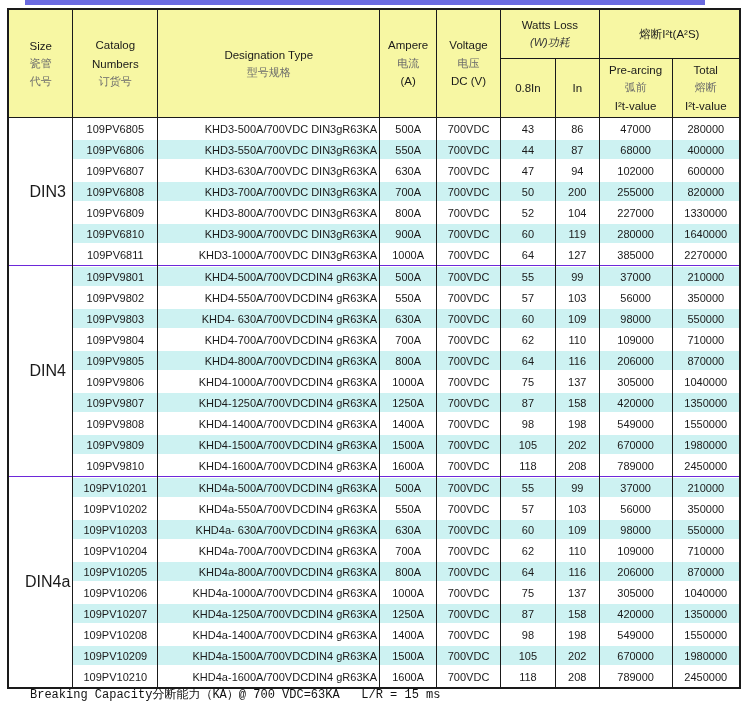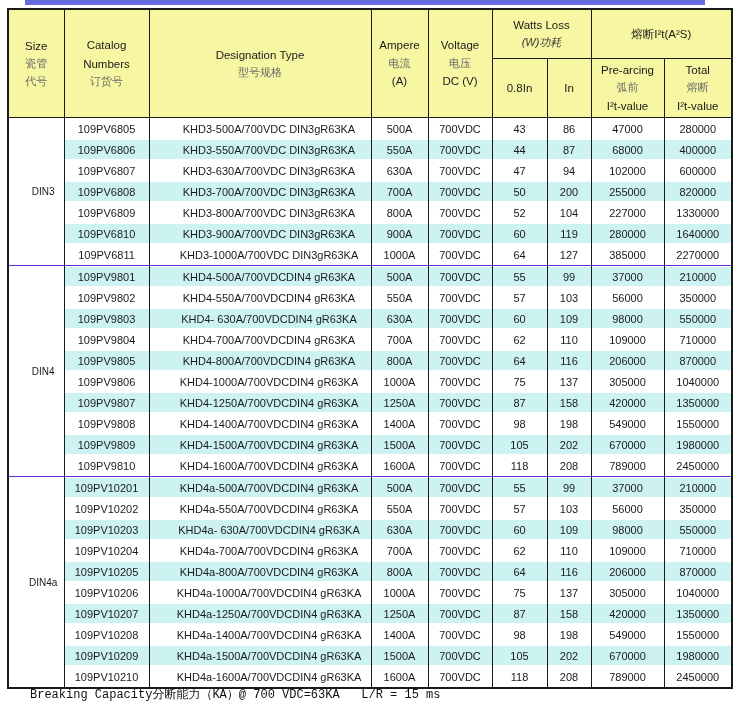--- a/index.html
+++ b/index.html
@@ -25,28 +25,28 @@
   .spec thead tr.hrow2 th { height:58px; }
   .spec th .hline { line-height:1.6; }
   .spec th .cn { color:#6b6b6b; font-size:11px; }
   .spec th .dark-cn { color:#3a3a3a; font-size:11px;font-style:italic; }
   .spec tbody td {
     border-left:1px solid #1a1a1a; border-right:1px solid #1a1a1a;
     border-top:none; border-bottom:none;
     font-size:11px; color:#1a1a1a; text-align:center;
     height:21px; padding:0 2px; overflow:hidden; white-space:nowrap;
   }
-  .spec tbody td.left { text-align:center; padding-left:20px; }
+  .spec tbody td.left { text-align:right; padding-left:20px; }
   .spec tbody tr.stripe td {
     background:#CDF2F2;
     box-shadow: inset 0 1px 0 #ffffff, inset 0 -1px 0 #ffffff;
   }
   .spec tbody td.size-cell {
     background:#ffffff !important; box-shadow:none !important;
-    font-size:10px; text-align:center;padding-left:16px;
+    font-size:16px; text-align:center;padding-left:16px;
   }
   .spec tbody tr.group-start td { border-top:1px solid #6d28d9; }
   .footer-note {
     position:absolute; left:30px; top:686px;
     font-size:12px; color:#111111; white-space:pre;font-family:Liberation Mono, monospace;
   }
 </style>
 </head>
 <body>
 

